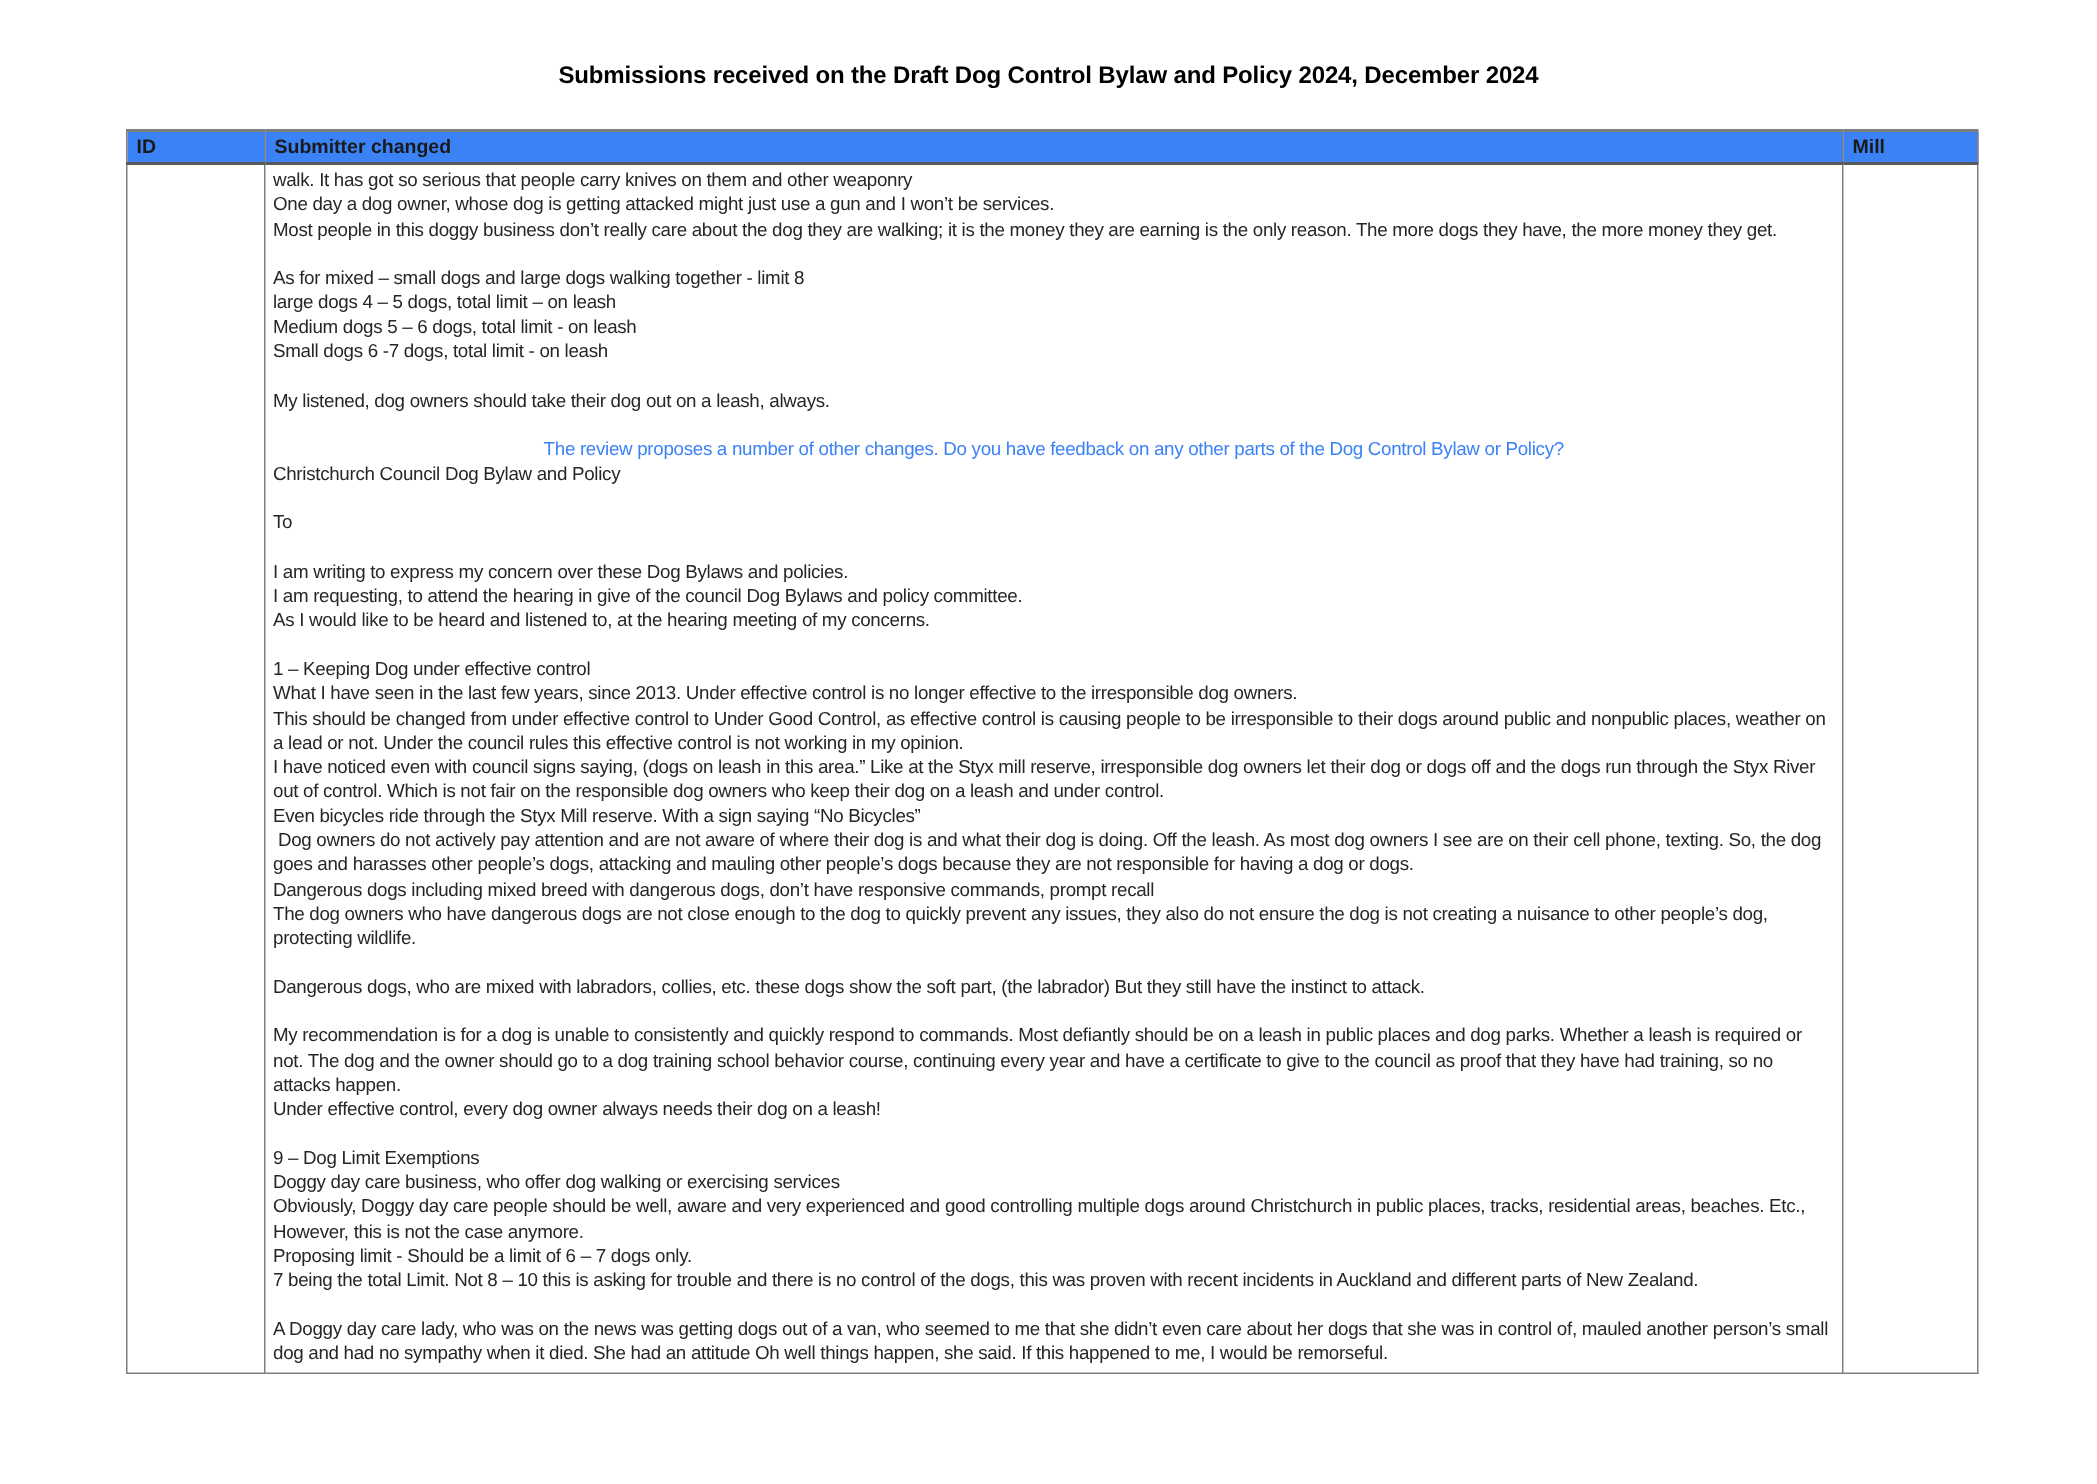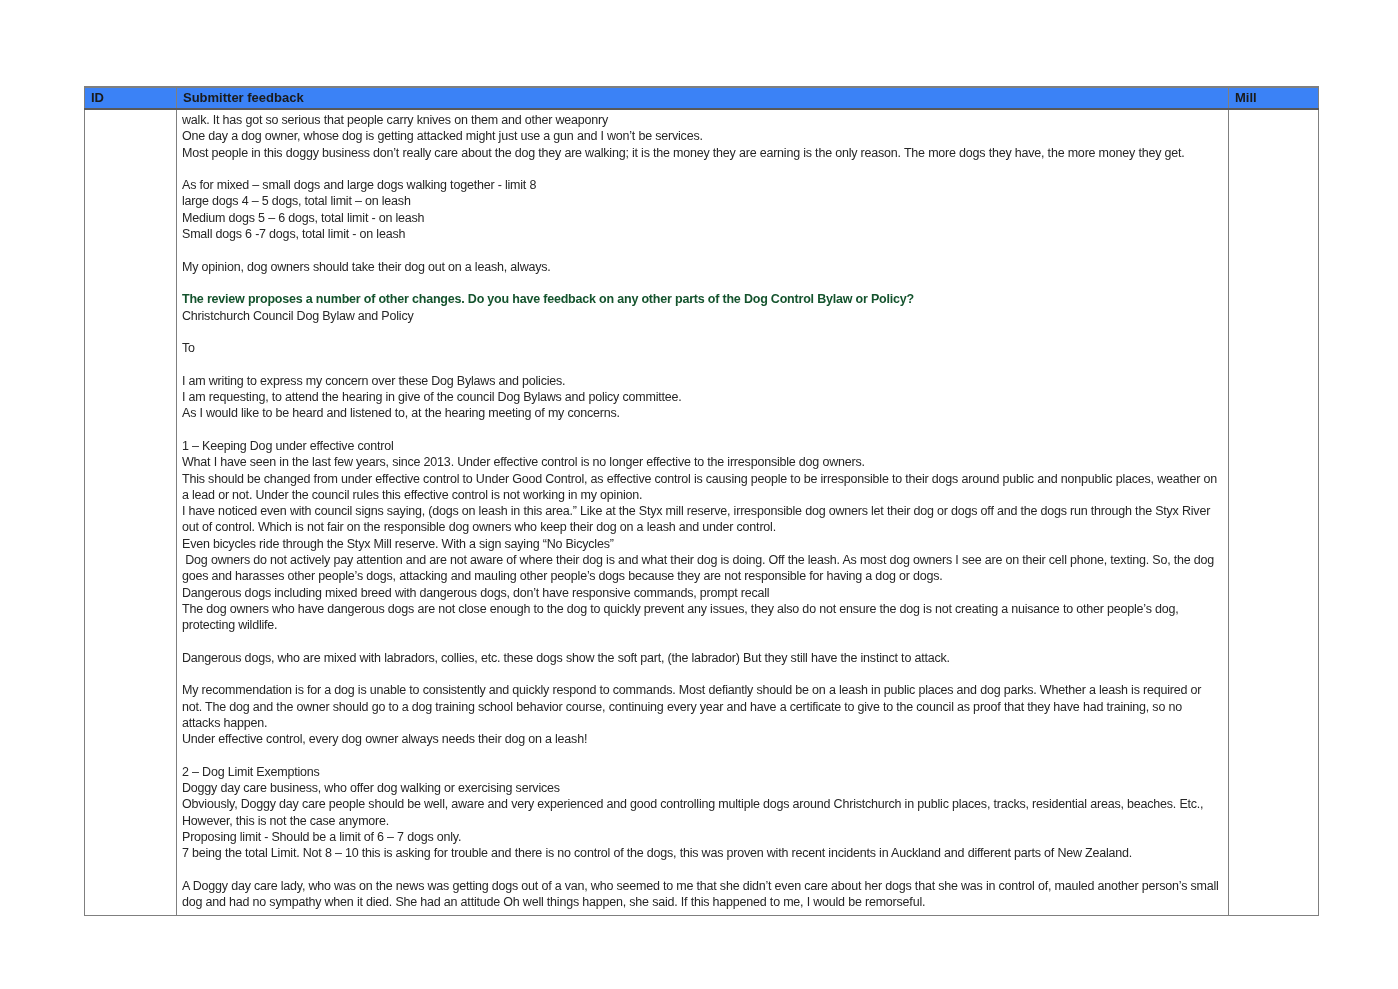--- a/index.html
+++ b/index.html
@@ -55,56 +55,57 @@
     letter-spacing: -0.2px;
   }
   td.cell-feedback .lines { min-height: 790px; }
   .lines p {
     margin: 0;
     line-height: 16.3px;
     min-height: 16.3px;
     white-space: pre-wrap;
     color: #262626;
   }
-  .lines p.bold { font-weight: bold; color: #14532d; }
+  .lines p.bold { font-weight: normal; color: #3b82f6; text-align: center; }
 </style>
 </head>
 <body>
 
 <div class="page">
 
+  <div class="doc-title">Submissions received on the Draft Dog Control Bylaw and Policy 2024, December 2024</div>
 
   <table class="submissions">
     <colgroup>
       <col class="col-id">
       <col class="col-feedback">
       <col class="col-name">
     </colgroup>
     <thead>
       <tr>
         <th>ID</th>
-        <th>Submitter feedback</th>
+        <th>Submitter changed</th>
         <th>Mill</th>
       </tr>
     </thead>
     <tbody>
       <tr>
         <td class="cell-id"></td>
         <td class="cell-feedback">
           <div class="lines">
               <p>walk. It has got so serious that people carry knives on them and other weaponry</p>
               <p>One day a dog owner, whose dog is getting attacked might just use a gun and I won’t be services.</p>
               <p>Most people in this doggy business don’t really care about the dog they are walking; it is the money they are earning is the only reason. The more dogs they have, the more money they get.</p>
               <p></p>
               <p>As for mixed – small dogs and large dogs walking together - limit 8</p>
               <p>large dogs 4 – 5 dogs, total limit – on leash</p>
               <p>Medium dogs 5 – 6 dogs, total limit - on leash</p>
               <p>Small dogs 6 -7 dogs, total limit - on leash</p>
               <p></p>
-              <p>My opinion, dog owners should take their dog out on a leash, always.</p>
+              <p>My listened, dog owners should take their dog out on a leash, always.</p>
               <p></p>
               <p class="bold">The review proposes a number of other changes. Do you have feedback on any other parts of the Dog Control Bylaw or Policy?</p>
               <p>Christchurch Council Dog Bylaw and Policy</p>
               <p></p>
               <p>To</p>
               <p></p>
               <p>I am writing to express my concern over these Dog Bylaws and policies.</p>
               <p>I am requesting, to attend the hearing in give of the council Dog Bylaws and policy committee.</p>
               <p>As I would like to be heard and listened to, at the hearing meeting of my concerns.</p>
               <p></p>
@@ -115,21 +116,21 @@
               <p>Even bicycles ride through the Styx Mill reserve. With a sign saying “No Bicycles”</p>
               <p> Dog owners do not actively pay attention and are not aware of where their dog is and what their dog is doing. Off the leash. As most dog owners I see are on their cell phone, texting. So, the dog goes and harasses other people’s dogs, attacking and mauling other people’s dogs because they are not responsible for having a dog or dogs.</p>
               <p>Dangerous dogs including mixed breed with dangerous dogs, don’t have responsive commands, prompt recall</p>
               <p>The dog owners who have dangerous dogs are not close enough to the dog to quickly prevent any issues, they also do not ensure the dog is not creating a nuisance to other people’s dog, protecting wildlife.</p>
               <p></p>
               <p>Dangerous dogs, who are mixed with labradors, collies, etc. these dogs show the soft part, (the labrador) But they still have the instinct to attack.</p>
               <p></p>
               <p>My recommendation is for a dog is unable to consistently and quickly respond to commands. Most defiantly should be on a leash in public places and dog parks. Whether a leash is required or not. The dog and the owner should go to a dog training school behavior course, continuing every year and have a certificate to give to the council as proof that they have had training, so no attacks happen.</p>
               <p>Under effective control, every dog owner always needs their dog on a leash!</p>
               <p></p>
-              <p>2 – Dog Limit Exemptions</p>
+              <p>9 – Dog Limit Exemptions</p>
               <p>Doggy day care business, who offer dog walking or exercising services</p>
               <p>Obviously, Doggy day care people should be well, aware and very experienced and good controlling multiple dogs around Christchurch in public places, tracks, residential areas, beaches. Etc., However, this is not the case anymore.</p>
               <p>Proposing limit - Should be a limit of 6 – 7 dogs only.</p>
               <p>7 being the total Limit. Not 8 – 10 this is asking for trouble and there is no control of the dogs, this was proven with recent incidents in Auckland and different parts of New Zealand.</p>
               <p></p>
               <p>A Doggy day care lady, who was on the news was getting dogs out of a van, who seemed to me that she didn’t even care about her dogs that she was in control of, mauled another person’s small dog and had no sympathy when it died. She had an attitude Oh well things happen, she said. If this happened to me, I would be remorseful.</p>
             </div>
         </td>
         <td class="cell-name"></td>
       </tr>

